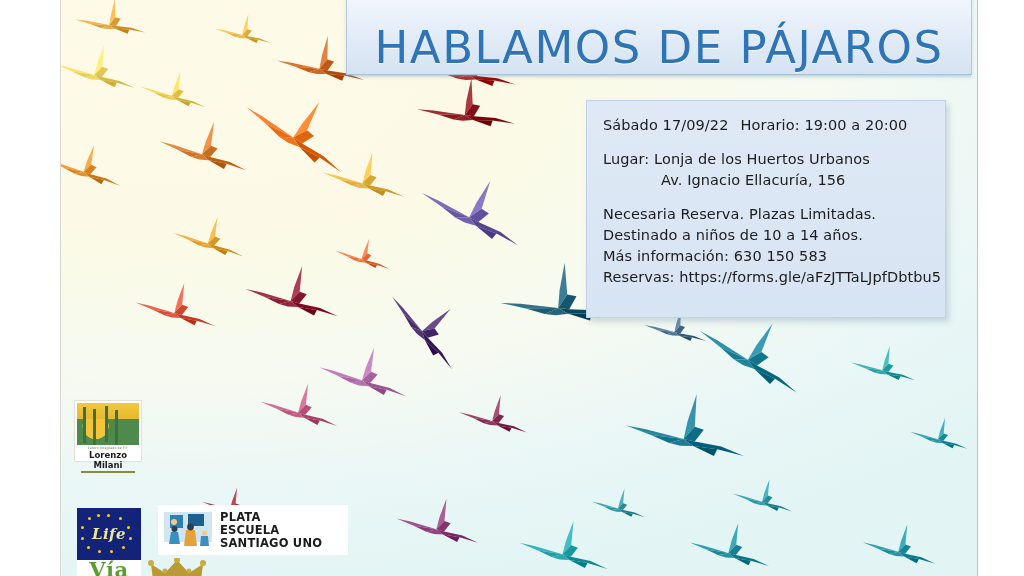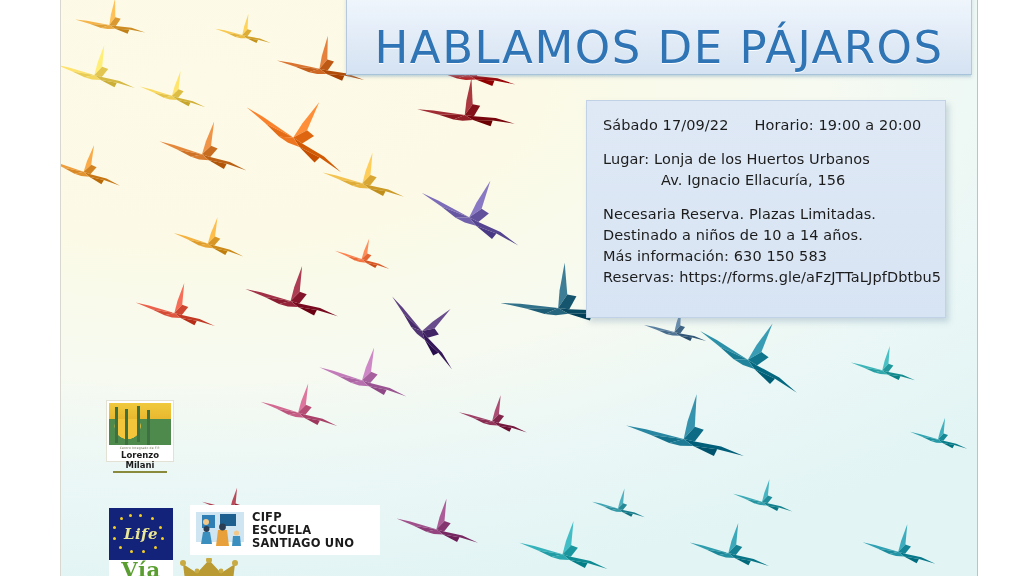--- a/index.html
+++ b/index.html
@@ -91,24 +91,24 @@
     color: #1c1c1c;
   }
   .info-line {
     font-size: 14.5px;
     line-height: 21px;
     white-space: nowrap;
     letter-spacing: .1px;
   }
   .info-line.indent { padding-left: 58px; }
   .info-gap { height: 13px; }
-  .row-top { display:flex; gap: 26px; }
-
-  
-  .logo { position: absolute; margin-left: 32px; }
+  .row-top { display:flex; gap: 12px; }
+
+  
+  .logo { position: absolute; }
 
   
   .logo-lm {
     left: 13px; top: 400px;
     width: 68px; height: 62px;
     background:#ffffff;
     border:1px solid #e3e0d4;
     box-sizing:border-box;
     padding:2px;
   }
@@ -578,21 +578,21 @@
         <rect x="26" y="4" width="16" height="12" fill="#1d5f8e"></rect>
         <circle cx="12" cy="12" r="3" fill="#f2c98a"></circle>
         <path d="M7 34 L9 22 L16 22 L18 34 Z" fill="#3a8fbf"></path>
         <circle cx="12.5" cy="19" r="3" fill="#2a3d52"></circle>
         <path d="M22 36 L24 20 L33 20 L35 36 Z" fill="#e8a13a"></path>
         <circle cx="28.5" cy="17" r="3.4" fill="#2a3d52"></circle>
         <path d="M38 36 L39 26 L46 26 L47 36 Z" fill="#3a8fbf"></path>
         <circle cx="42.5" cy="23" r="2.6" fill="#f2c98a"></circle>
       </svg>
       <div class="casa-text">
-        <div>CIFP</div>
+        <div>PLATA</div>
         <div>ESCUELA</div>
         <div>SANTIAGO UNO</div>
       </div>
     </div>
 
     <div class="logo logo-crown">
       <svg viewBox="0 0 86 26" width="86" height="26">
         <path d="M6 22 L4 6 L18 15 L30 2 L42 15 L56 6 L54 22 Z" fill="#b99a33"></path>
         <circle cx="4" cy="5" r="3" fill="#c9ab44"></circle>
         <circle cx="18" cy="13" r="2.4" fill="#c9ab44"></circle>

